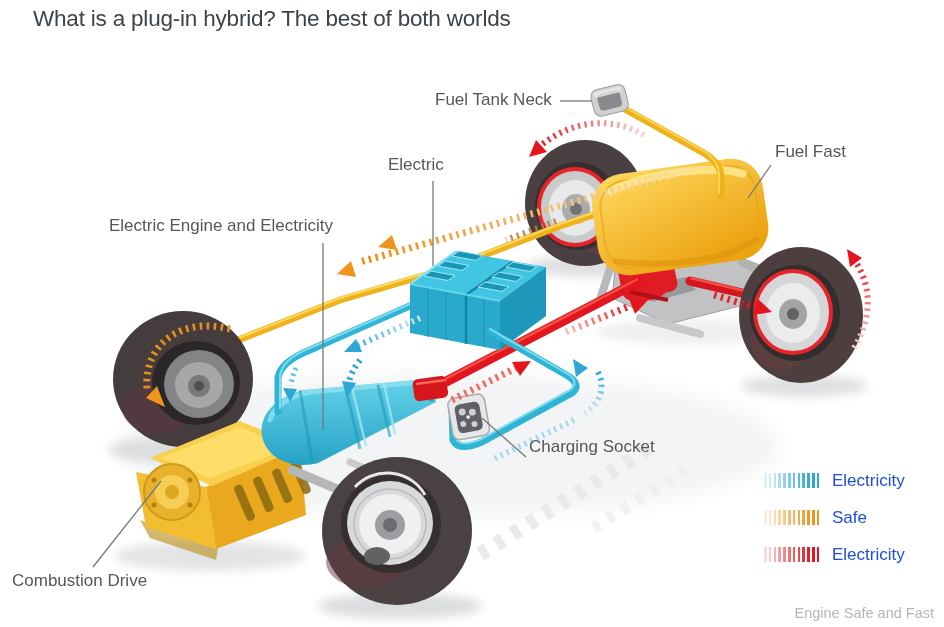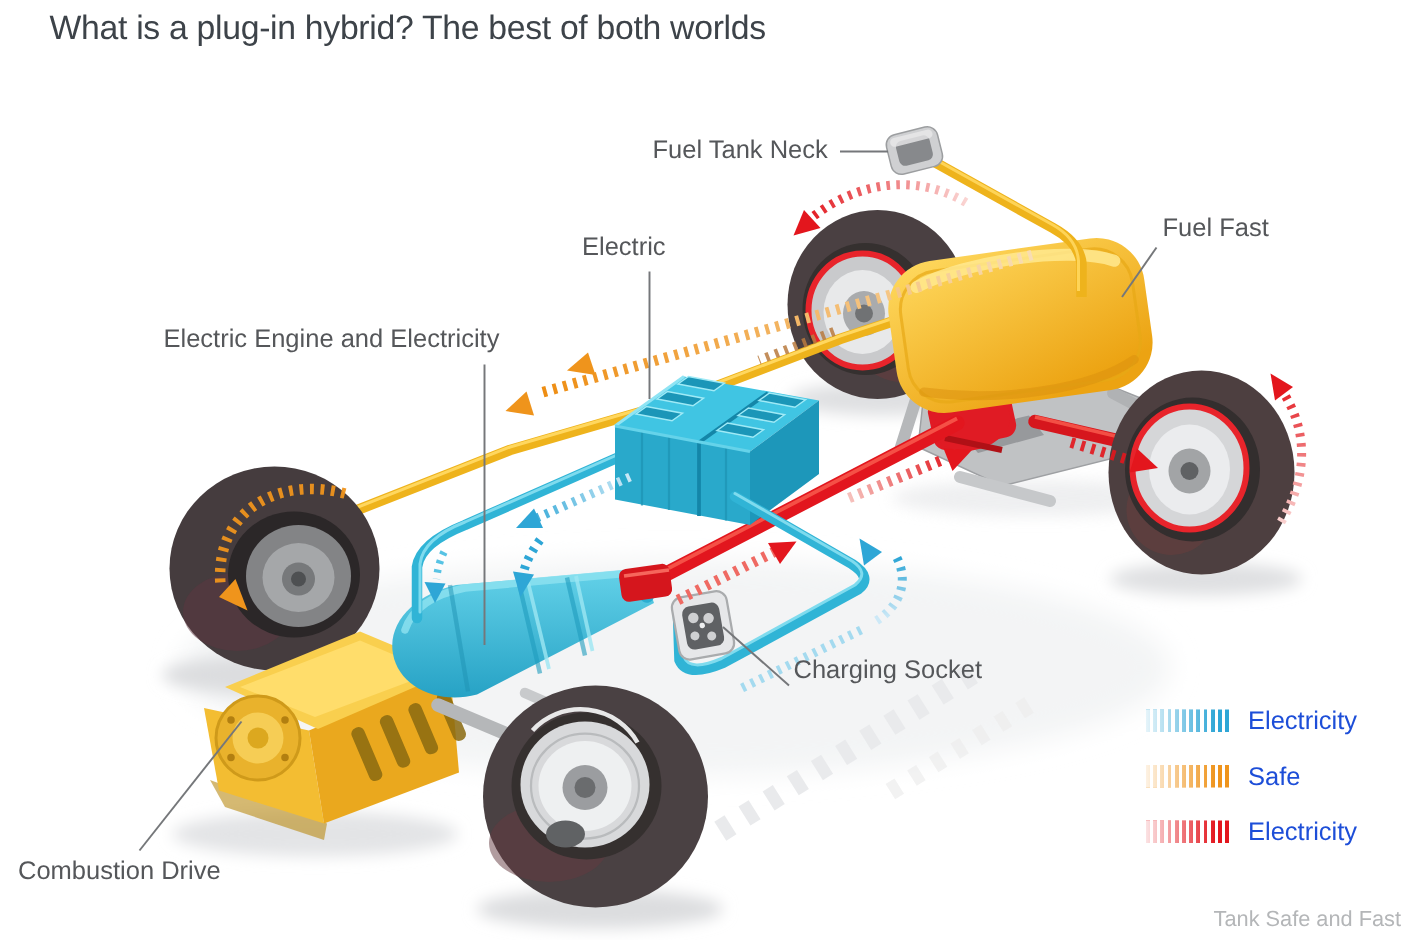--- a/index.html
+++ b/index.html
@@ -313,15 +313,15 @@
   <div class="legend-row">
     <div class="swatch sw-fuel"></div>
     <div class="legend-label">Safe</div>
   </div>
   <div class="legend-row">
     <div class="swatch sw-propulsion"></div>
     <div class="legend-label">Electricity</div>
   </div>
 </div>
 
-<div class="watermark">Tank Safe and Fast</div>
+<div class="watermark">Engine Safe and Fast</div>
 
 </div>
 
 </body></html>

